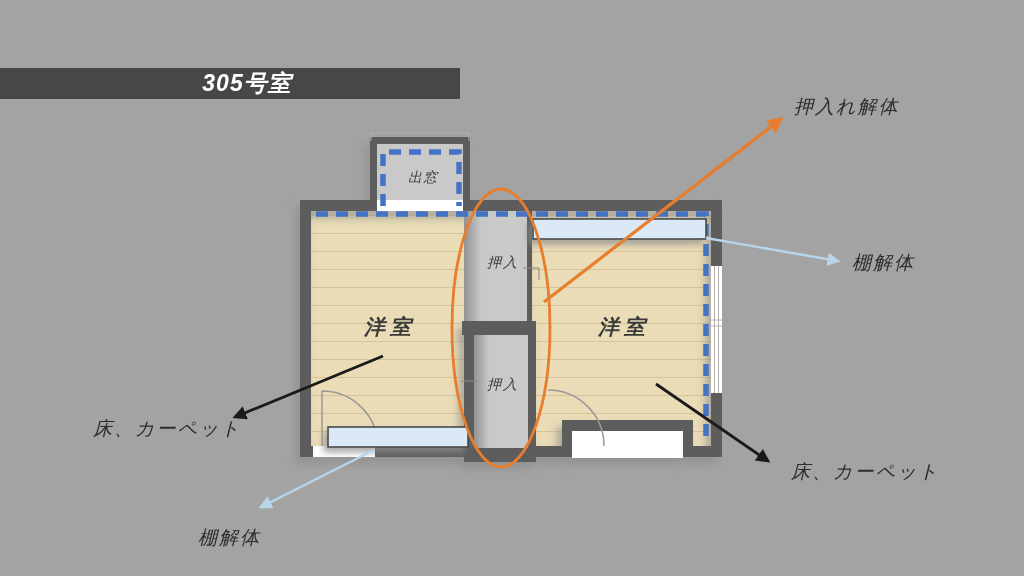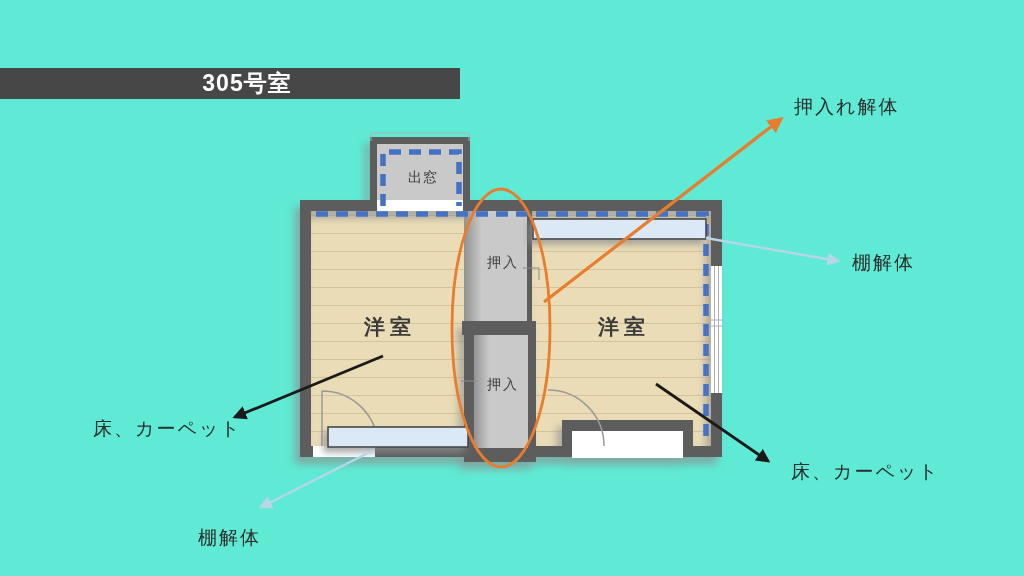--- a/index.html
+++ b/index.html
@@ -1,16 +1,16 @@
 <!DOCTYPE html>
 <html><head>
 <meta charset="utf-8">
 <style>
   html,body{margin:0;padding:0;background:#ffffff;}
-  #stage{position:relative;width:1024px;height:576px;background:#5eead4;overflow:hidden;}
+  #stage{position:relative;width:1024px;height:576px;background:#a3a3a3;overflow:hidden;font-style:italic;}
   svg{display:block;}
   text{font-family:"Liberation Sans","DejaVu Sans",sans-serif;}
   .t-header{font-size:23px;font-weight:700;letter-spacing:1px;fill:#ffffff;}
   .t-room{font-size:21px;font-weight:600;letter-spacing:5px;fill:#3a3a3a;}
   .t-small{font-size:14px;font-weight:400;letter-spacing:2px;fill:#3a3a3a;}
   .t-bay{font-size:14px;font-weight:400;letter-spacing:1px;fill:#3a3a3a;}
   .t-annot{font-size:19px;font-weight:400;letter-spacing:2px;fill:#2d2d2d;}
   .thinline{stroke:#b0b0b0;stroke-width:1;fill:none;}
   .arcline{stroke:#9a9a9a;stroke-width:1.5;fill:none;}
   .tickline{stroke:#8a8a8a;stroke-width:1;fill:none;}

